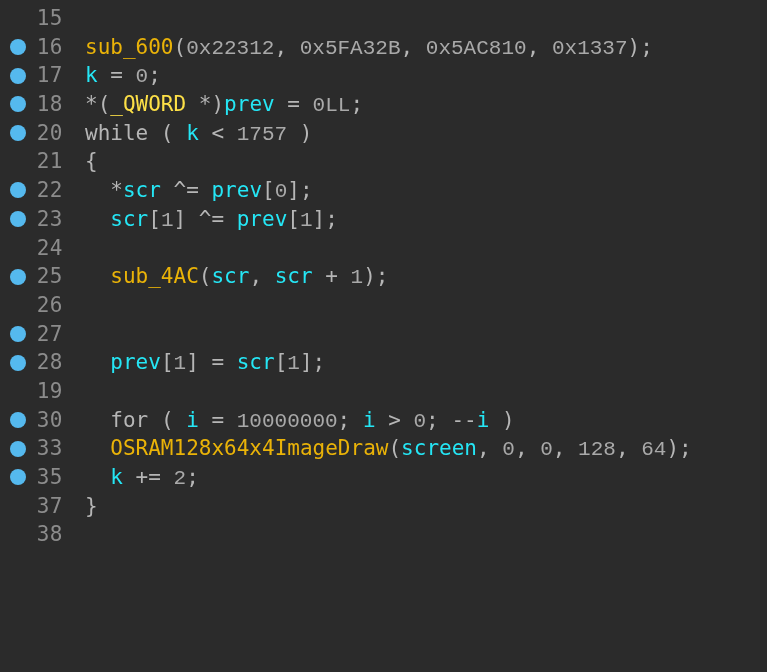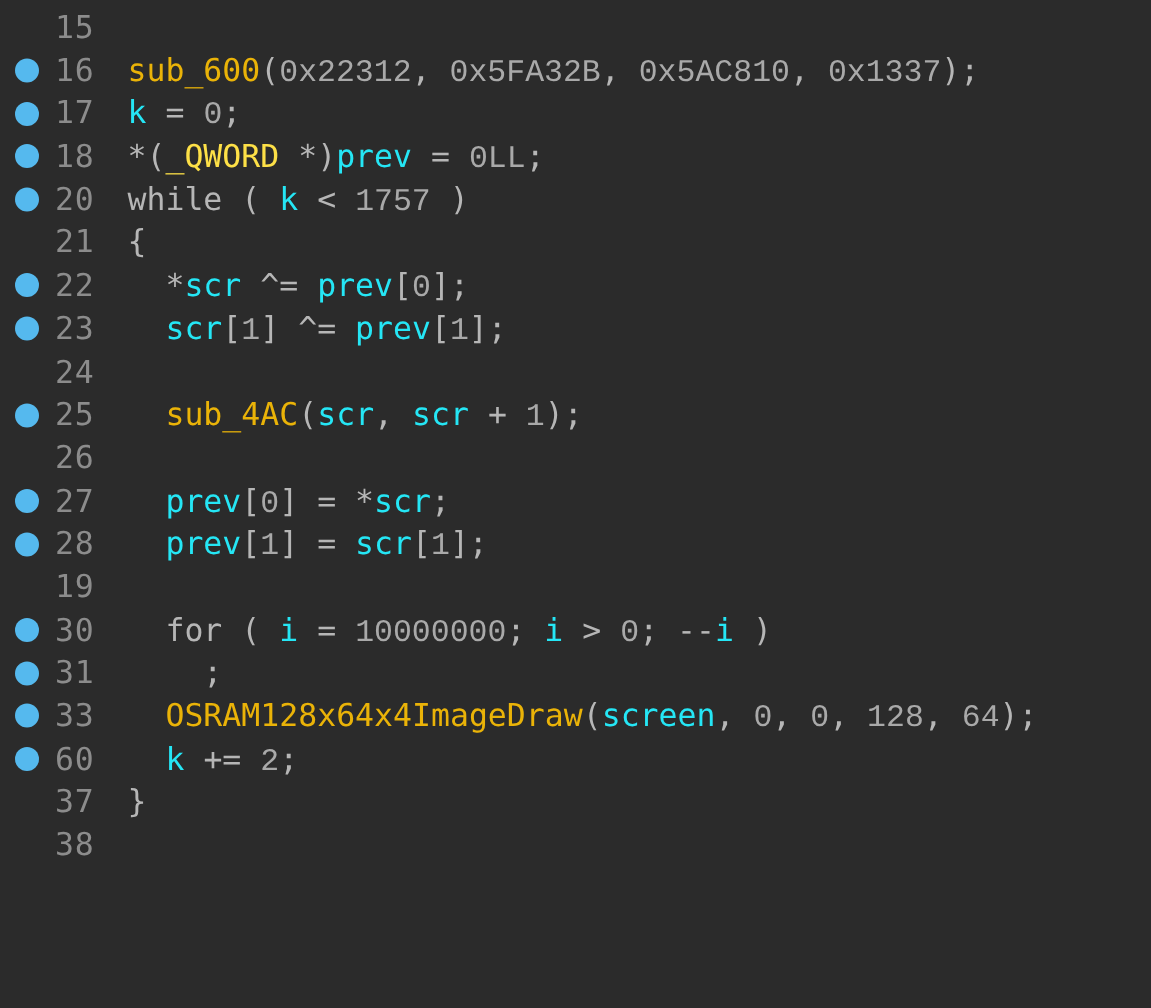--- a/index.html
+++ b/index.html
@@ -75,22 +75,21 @@
     <div class="code-line"><span class="bp"></span><span class="lineno">16</span><span class="codetext"><span class="tok-func">sub_600</span><span class="tok-punct">(</span><span class="tok-num">0x22312</span><span class="tok-punct">, </span><span class="tok-num">0x5FA32B</span><span class="tok-punct">, </span><span class="tok-num">0x5AC810</span><span class="tok-punct">, </span><span class="tok-num">0x1337</span><span class="tok-punct">);</span></span></div>
     <div class="code-line"><span class="bp"></span><span class="lineno">17</span><span class="codetext"><span class="tok-var">k</span><span class="tok-punct"> = </span><span class="tok-num">0</span><span class="tok-punct">;</span></span></div>
     <div class="code-line"><span class="bp"></span><span class="lineno">18</span><span class="codetext"><span class="tok-punct">*(</span><span class="tok-type">_QWORD</span><span class="tok-punct"> *)</span><span class="tok-var">prev</span><span class="tok-punct"> = </span><span class="tok-num">0LL</span><span class="tok-punct">;</span></span></div>
     <div class="code-line"><span class="bp"></span><span class="lineno">20</span><span class="codetext"><span class="tok-kw">while</span><span class="tok-punct"> ( </span><span class="tok-var">k</span><span class="tok-punct"> &lt; </span><span class="tok-num">1757</span><span class="tok-punct"> )</span></span></div>
     <div class="code-line"><span class="lineno">21</span><span class="codetext"><span class="tok-punct">{</span></span></div>
     <div class="code-line"><span class="bp"></span><span class="lineno">22</span><span class="codetext"><span class="tok-punct">  *</span><span class="tok-var">scr</span><span class="tok-punct"> ^= </span><span class="tok-var">prev</span><span class="tok-punct">[</span><span class="tok-num">0</span><span class="tok-punct">];</span></span></div>
     <div class="code-line"><span class="bp"></span><span class="lineno">23</span><span class="codetext"><span class="tok-punct">  </span><span class="tok-var">scr</span><span class="tok-punct">[</span><span class="tok-num">1</span><span class="tok-punct">] ^= </span><span class="tok-var">prev</span><span class="tok-punct">[</span><span class="tok-num">1</span><span class="tok-punct">];</span></span></div>
     <div class="code-line"><span class="lineno">24</span><span class="codetext"></span></div>
     <div class="code-line"><span class="bp"></span><span class="lineno">25</span><span class="codetext"><span class="tok-punct">  </span><span class="tok-func">sub_4AC</span><span class="tok-punct">(</span><span class="tok-var">scr</span><span class="tok-punct">, </span><span class="tok-var">scr</span><span class="tok-punct"> + </span><span class="tok-num">1</span><span class="tok-punct">);</span></span></div>
     <div class="code-line"><span class="lineno">26</span><span class="codetext"></span></div>
-    <div class="code-line"><span class="bp"></span><span class="lineno">27</span><span class="codetext"><span class="tok-punct">  </span><span class="tok-var">prev</span><span class="tok-punct">[</span><span class="tok-num">0</span><span class="tok-punct">] = *</span><span class="tok-var">scr</span><span class="tok-punct">;</span></span></div>
+    <div class="code-line"><span class="bp"></span><span class="lineno">27</span></div>
     <div class="code-line"><span class="bp"></span><span class="lineno">28</span><span class="codetext"><span class="tok-punct">  </span><span class="tok-var">prev</span><span class="tok-punct">[</span><span class="tok-num">1</span><span class="tok-punct">] = </span><span class="tok-var">scr</span><span class="tok-punct">[</span><span class="tok-num">1</span><span class="tok-punct">];</span></span></div>
     <div class="code-line"><span class="lineno">19</span><span class="codetext"></span></div>
     <div class="code-line"><span class="bp"></span><span class="lineno">30</span><span class="codetext"><span class="tok-punct">  </span><span class="tok-kw">for</span><span class="tok-punct"> ( </span><span class="tok-var">i</span><span class="tok-punct"> = </span><span class="tok-num">10000000</span><span class="tok-punct">; </span><span class="tok-var">i</span><span class="tok-punct"> &gt; </span><span class="tok-num">0</span><span class="tok-punct">; --</span><span class="tok-var">i</span><span class="tok-punct"> )</span></span></div>
-    <div class="code-line"><span class="bp"></span><span class="lineno">31</span><span class="codetext"><span class="tok-punct">    ;</span></span></div>
     <div class="code-line"><span class="bp"></span><span class="lineno">33</span><span class="codetext"><span class="tok-punct">  </span><span class="tok-func">OSRAM128x64x4ImageDraw</span><span class="tok-punct">(</span><span class="tok-var">screen</span><span class="tok-punct">, </span><span class="tok-num">0</span><span class="tok-punct">, </span><span class="tok-num">0</span><span class="tok-punct">, </span><span class="tok-num">128</span><span class="tok-punct">, </span><span class="tok-num">64</span><span class="tok-punct">);</span></span></div>
-    <div class="code-line"><span class="bp"></span><span class="lineno">60</span><span class="codetext"><span class="tok-punct">  </span><span class="tok-var">k</span><span class="tok-punct"> += </span><span class="tok-num">2</span><span class="tok-punct">;</span></span></div>
+    <div class="code-line"><span class="bp"></span><span class="lineno">35</span><span class="codetext"><span class="tok-punct">  </span><span class="tok-var">k</span><span class="tok-punct"> += </span><span class="tok-num">2</span><span class="tok-punct">;</span></span></div>
     <div class="code-line"><span class="lineno">37</span><span class="codetext"><span class="tok-punct">}</span></span></div>
     <div class="code-line"><span class="lineno">38</span><span class="codetext"></span></div>
   </div>
 
 </body></html>

